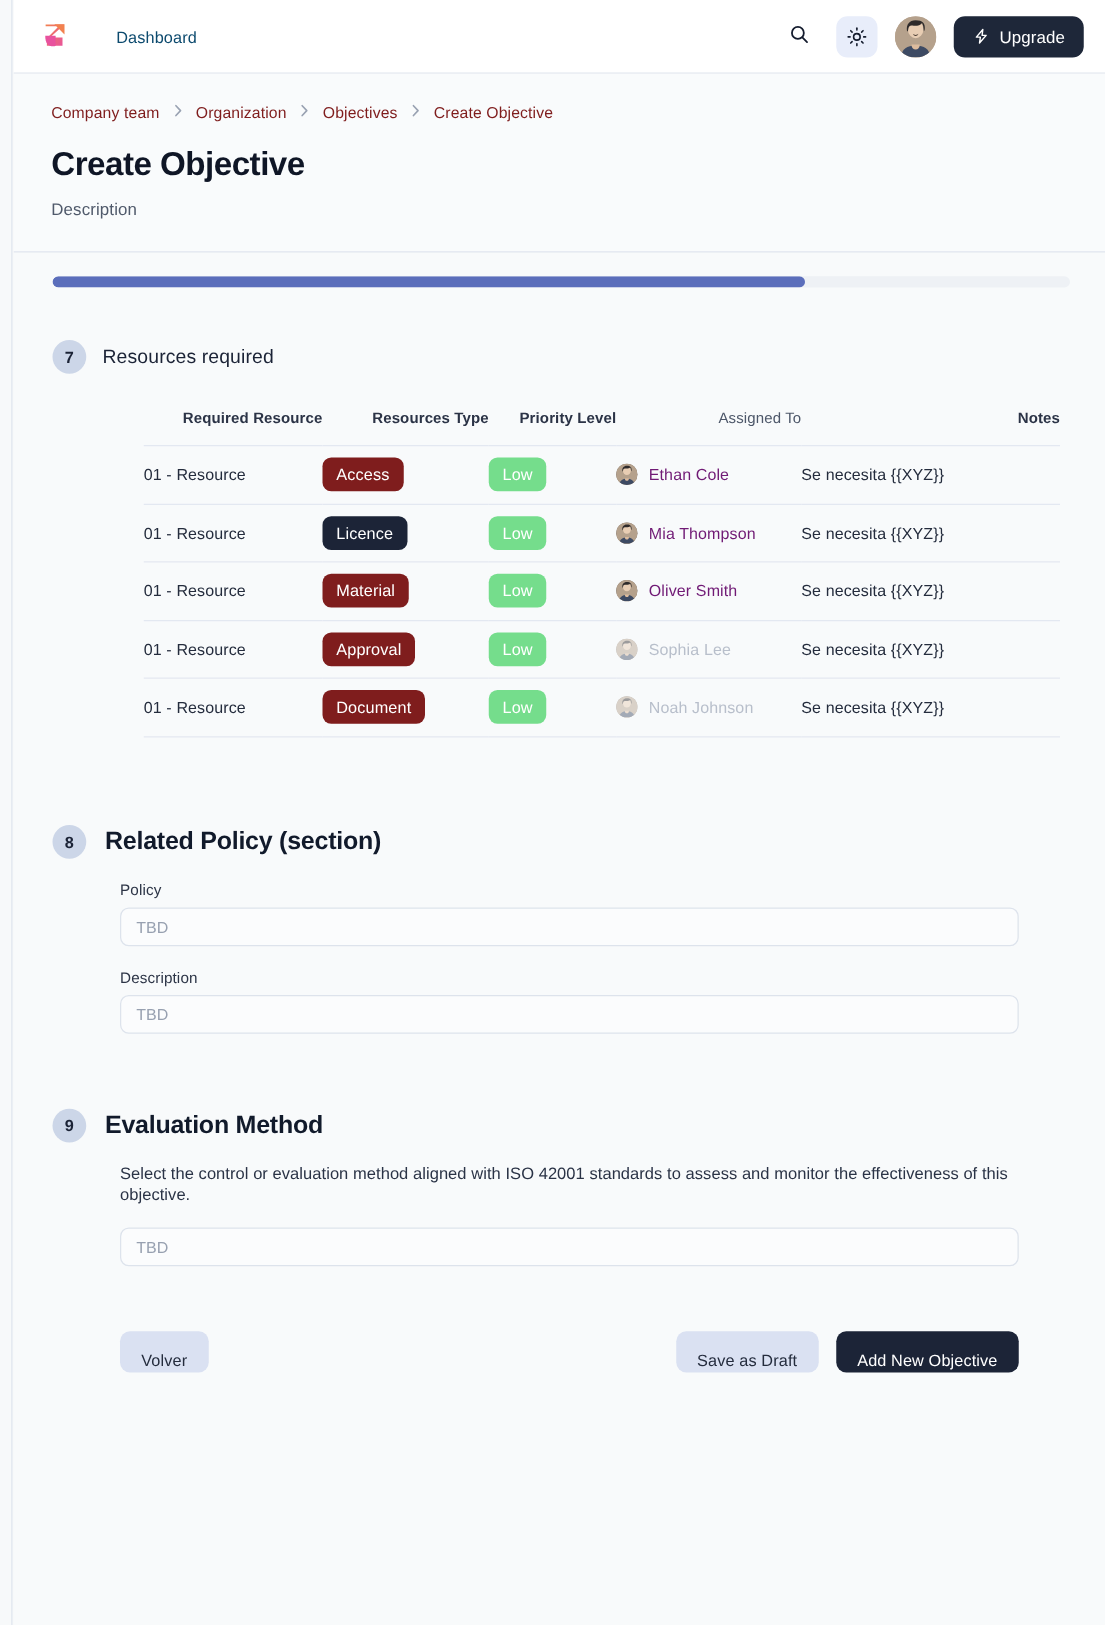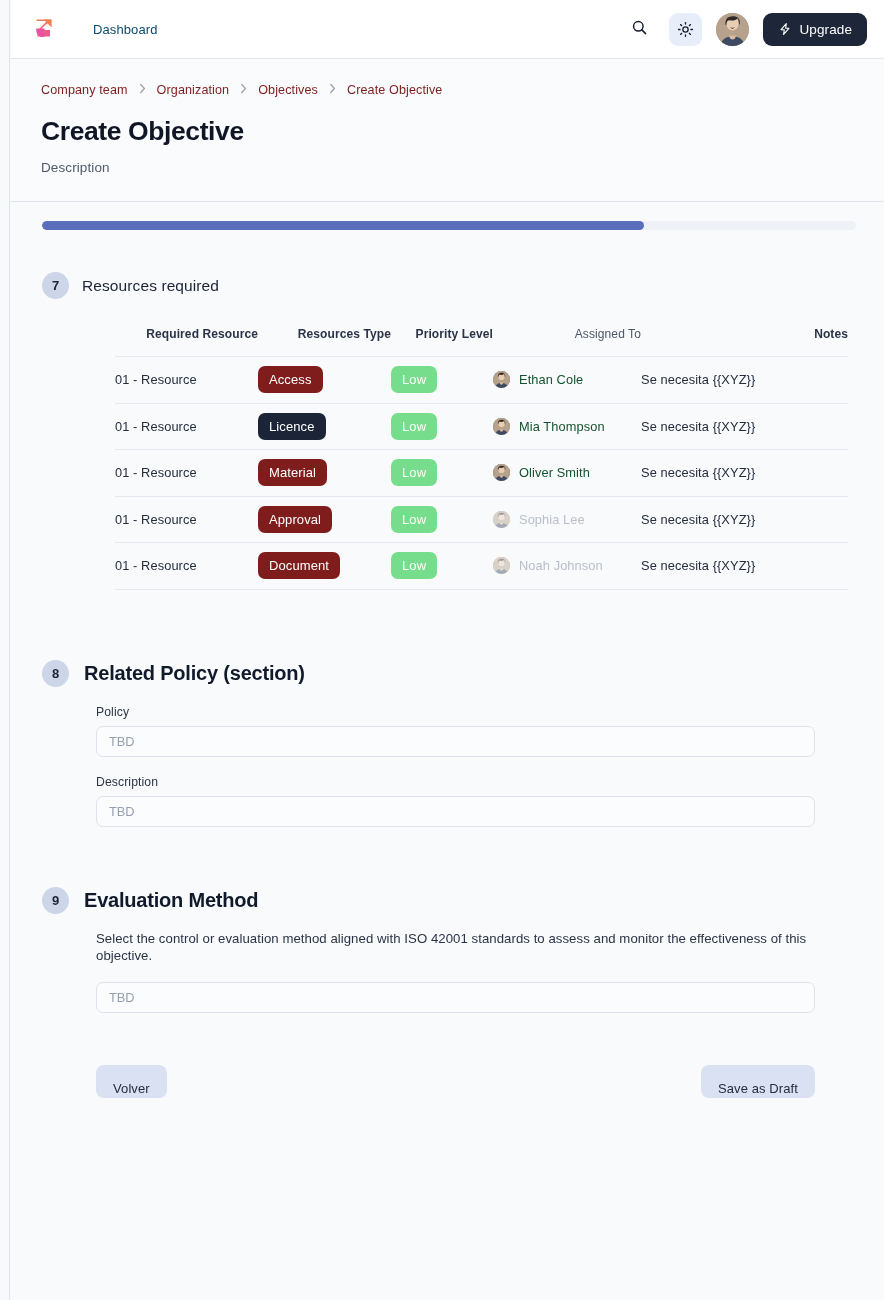--- a/index.html
+++ b/index.html
@@ -256,21 +256,21 @@
   .assignee .mini-avatar {
     width: 17px; height: 17px;
     flex: 0 0 17px;
     border-radius: 50%;
     overflow: hidden;
     background: #7a6a5c;
   }
   .assignee .mini-avatar svg { display: block; }
   .assignee .name {
     font-size: 12.8px;
-    color: #14532d;
+    color: #701a75;
     letter-spacing: .1px;
   }
   .assignee.muted .name { color: #b8bfcb; }
   .assignee.muted .mini-avatar { opacity: .45; }
 
   
   .sec8 { margin-top: 70px; }
   .sec9 { margin-top: 60px; }
   .sec8 .section-head, .sec9 .section-head { gap: 15px; }
 
@@ -607,18 +607,19 @@
           <div class="field">
             <input class="field-input" type="text" placeholder="TBD" style="">
           </div>
         </div>
       </div>
 
       <div class="footer-actions">
         <button class="btn btn-soft">Volver</button>
         <div class="footer-right">
           <button class="btn btn-soft">Save as Draft</button>
+          <button class="btn btn-dark">Add New Objective</button>
         </div>
       </div>
 
     </div>
   </div>
 </div>
 
 </body></html>

